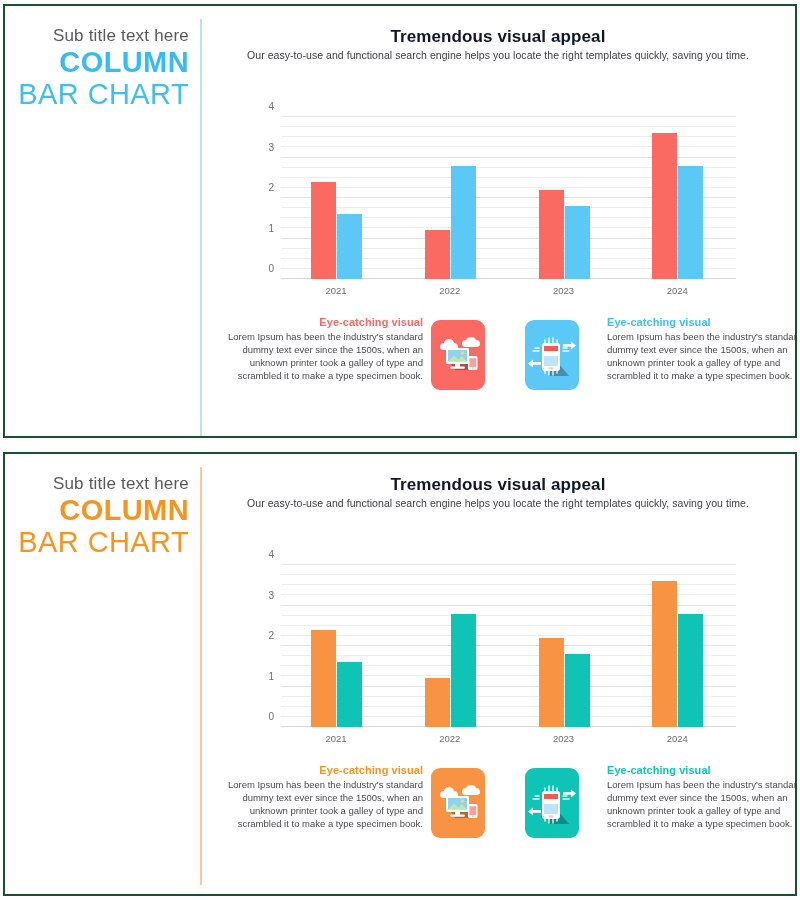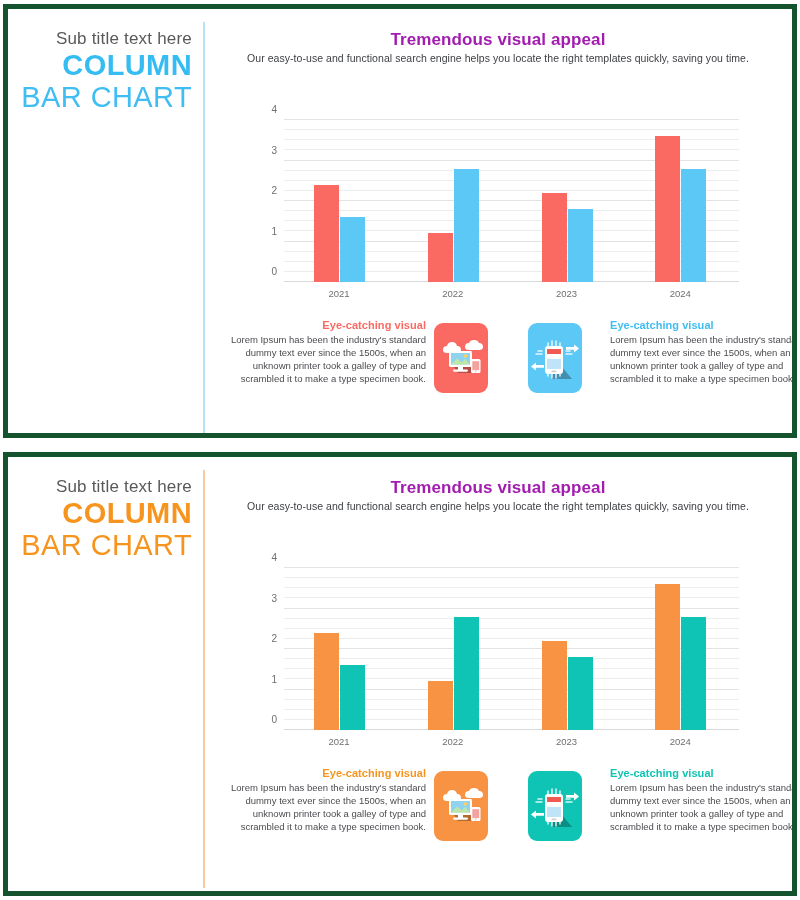--- a/index.html
+++ b/index.html
@@ -15,21 +15,21 @@
     overflow: hidden;
     background: #ffffff;
   }
 
   
   .panel {
     position: absolute;
     left: 3px;
     width: 794px;
     box-sizing: border-box;
-    border: 5px solid #14532d;
+    border: 2px solid #14532d;
     background: #ffffff;
     overflow: hidden;
   }
   .panel-top    { top: 4px;   height: 434px; }
   .panel-bottom { top: 452px; height: 444px; }
 
   
   .left-block {
     position: absolute;
     left: 0;
@@ -84,21 +84,21 @@
     right: 0;
     height: 100%;
   }
   .head-title {
     position: absolute;
     left: 0; right: 0;
     top: 21px;
     text-align: center;
     font-size: 17px;
     font-weight: bold;
-    color: #a21caf;
+    color: #0f172a;
     letter-spacing: .1px;
   }
   .head-sub {
     position: absolute;
     left: 0; right: 0;
     top: 43px;
     text-align: center;
     font-size: 10.5px;
     color: #3f4045;
     letter-spacing: .05px;

